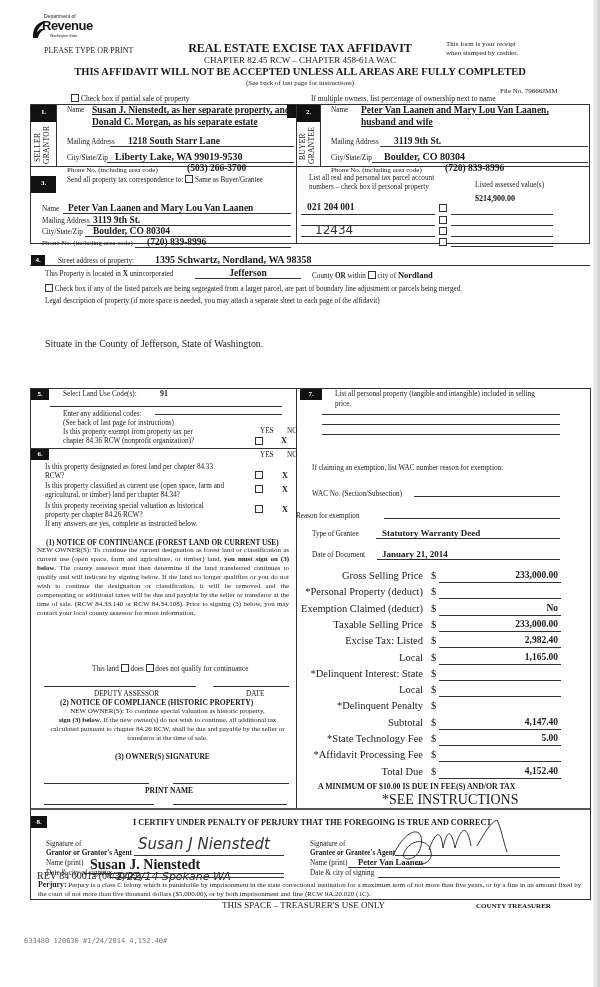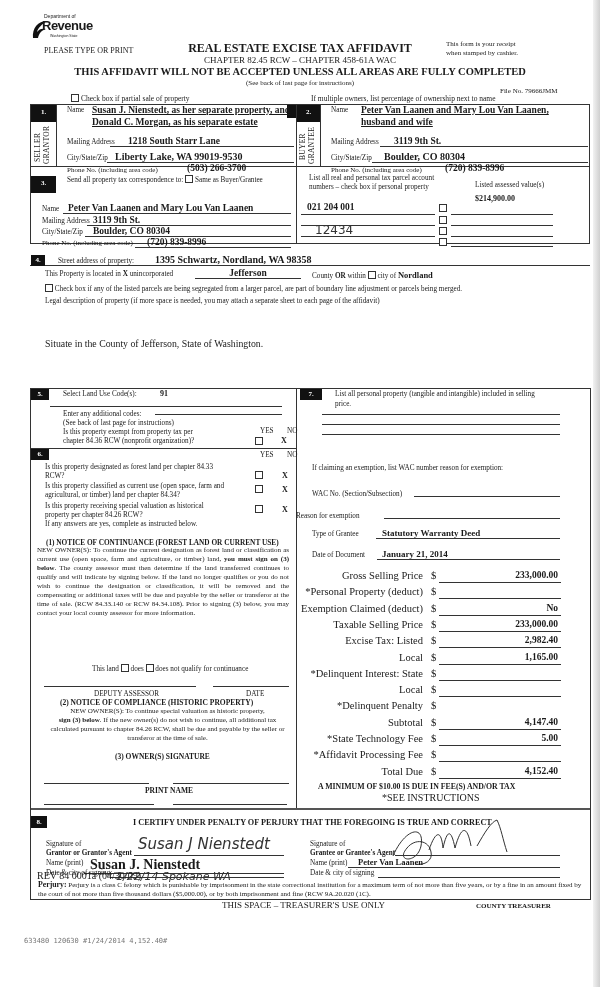--- a/index.html
+++ b/index.html
@@ -310,21 +310,21 @@
         <span class="tv"></span>
       </div>
       <div class="tax-row" style="top: 765.6px;">
         <span class="tl">Total Due</span>
         <span class="ts">$</span>
         <span class="tv">4,152.40</span>
       </div>
     </div>
 
   <div class="abs b" style="left:318px;top:782px;font-size:7.8px;">A MINIMUM OF $10.00 IS DUE IN FEE(S) AND/OR TAX</div>
-  <div class="abs" style="left:382px;top:792px;font-size:10px;">*SEE INSTRUCTIONS</div>
+  <div class="abs" style="left:382px;top:792px;font-size:14px;">*SEE INSTRUCTIONS</div>
 
   <div class="hline" style="left:30px;top:808px;width:560px;height:2px;background:#555;"></div>
   <div class="vline" style="left:30px;top:808px;height:92px;"></div>
   <div class="vline" style="left:590px;top:808px;height:92px;"></div>
   <div class="secnum" style="left:31px;top:816px;width:16px;height:12px;line-height:12px;">8.</div>
   <div class="abs b" style="left:133px;top:818px;font-size:8.2px;">I CERTIFY UNDER PENALTY OF PERJURY THAT THE FOREGOING IS TRUE AND CORRECT</div>
 
   <div class="abs lbl" style="left:38px;top:840px;line-height:9px;">
     <div>Signature of</div>
     <b>Grantor or Grantor's Agent</b>

